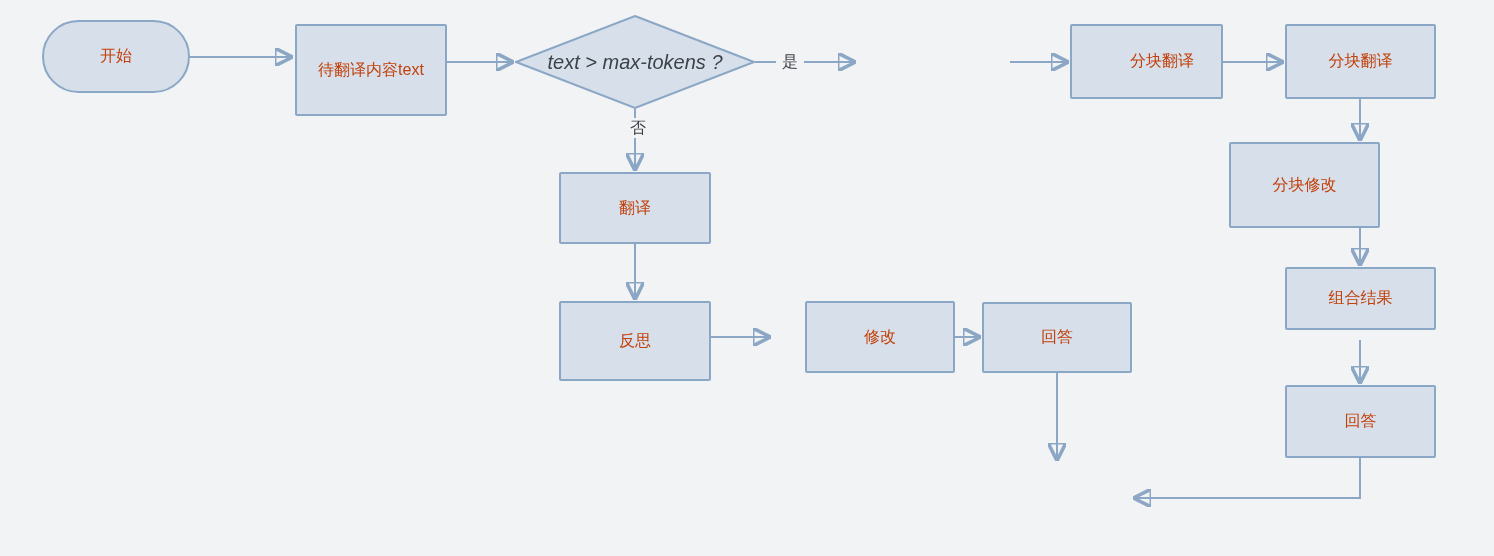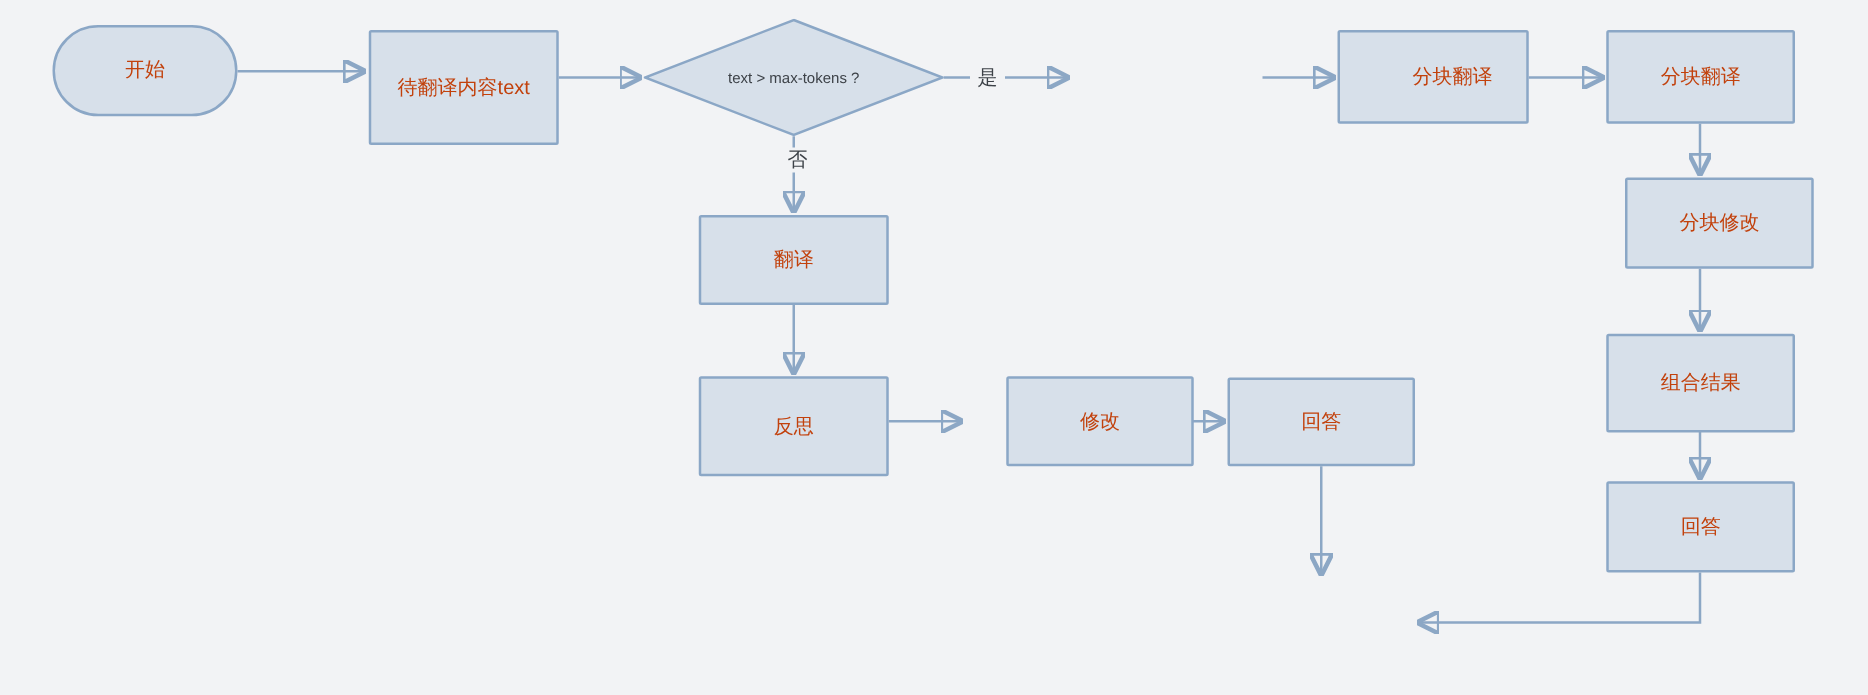--- a/index.html
+++ b/index.html
@@ -48,22 +48,23 @@
     background: transparent;
   }
   .diamond svg { display: block; }
   .diamond .diamond-label {
     position: absolute;
     left: 0; top: 0; right: 0; bottom: 0;
     display: flex;
     align-items: center;
     justify-content: center;
     color: #3d4248;
-    font-size: 12px;
+    font-size: 20px;
     white-space: nowrap;
+    font-style: italic;
   }
   .edge-label {
     position: absolute;
     display: flex;
     align-items: center;
     justify-content: center;
     background: #f2f3f5;
     color: #3d4248;
     font-size: 16px;
     padding: 0 3px;
@@ -113,25 +114,25 @@
 
 
   <div class="node" style="left:1070px; top:24px; width:153px; height:75px;padding-left:31px;">
     <span>分块翻译</span>
   </div>
 
   <div class="node" style="left:1285px; top:24px; width:151px; height:75px;">
     <span>分块翻译</span>
   </div>
 
-  <div class="node" style="left:1300px; top:142px; width:151px; height:73px;">
+  <div class="node" style="left:1229px; top:142px; width:151px; height:86px;">
     <span>分块修改</span>
   </div>
 
-  <div class="node" style="left:1285px; top:267px; width:151px; height:79px;">
+  <div class="node" style="left:1285px; top:267px; width:151px; height:63px;">
     <span>组合结果</span>
   </div>
 
   <div class="node" style="left:1285px; top:385px; width:151px; height:73px;">
     <span>回答</span>
   </div>
 
   <div class="node" style="left:559px; top:172px; width:152px; height:72px;">
     <span>翻译</span>
   </div>

